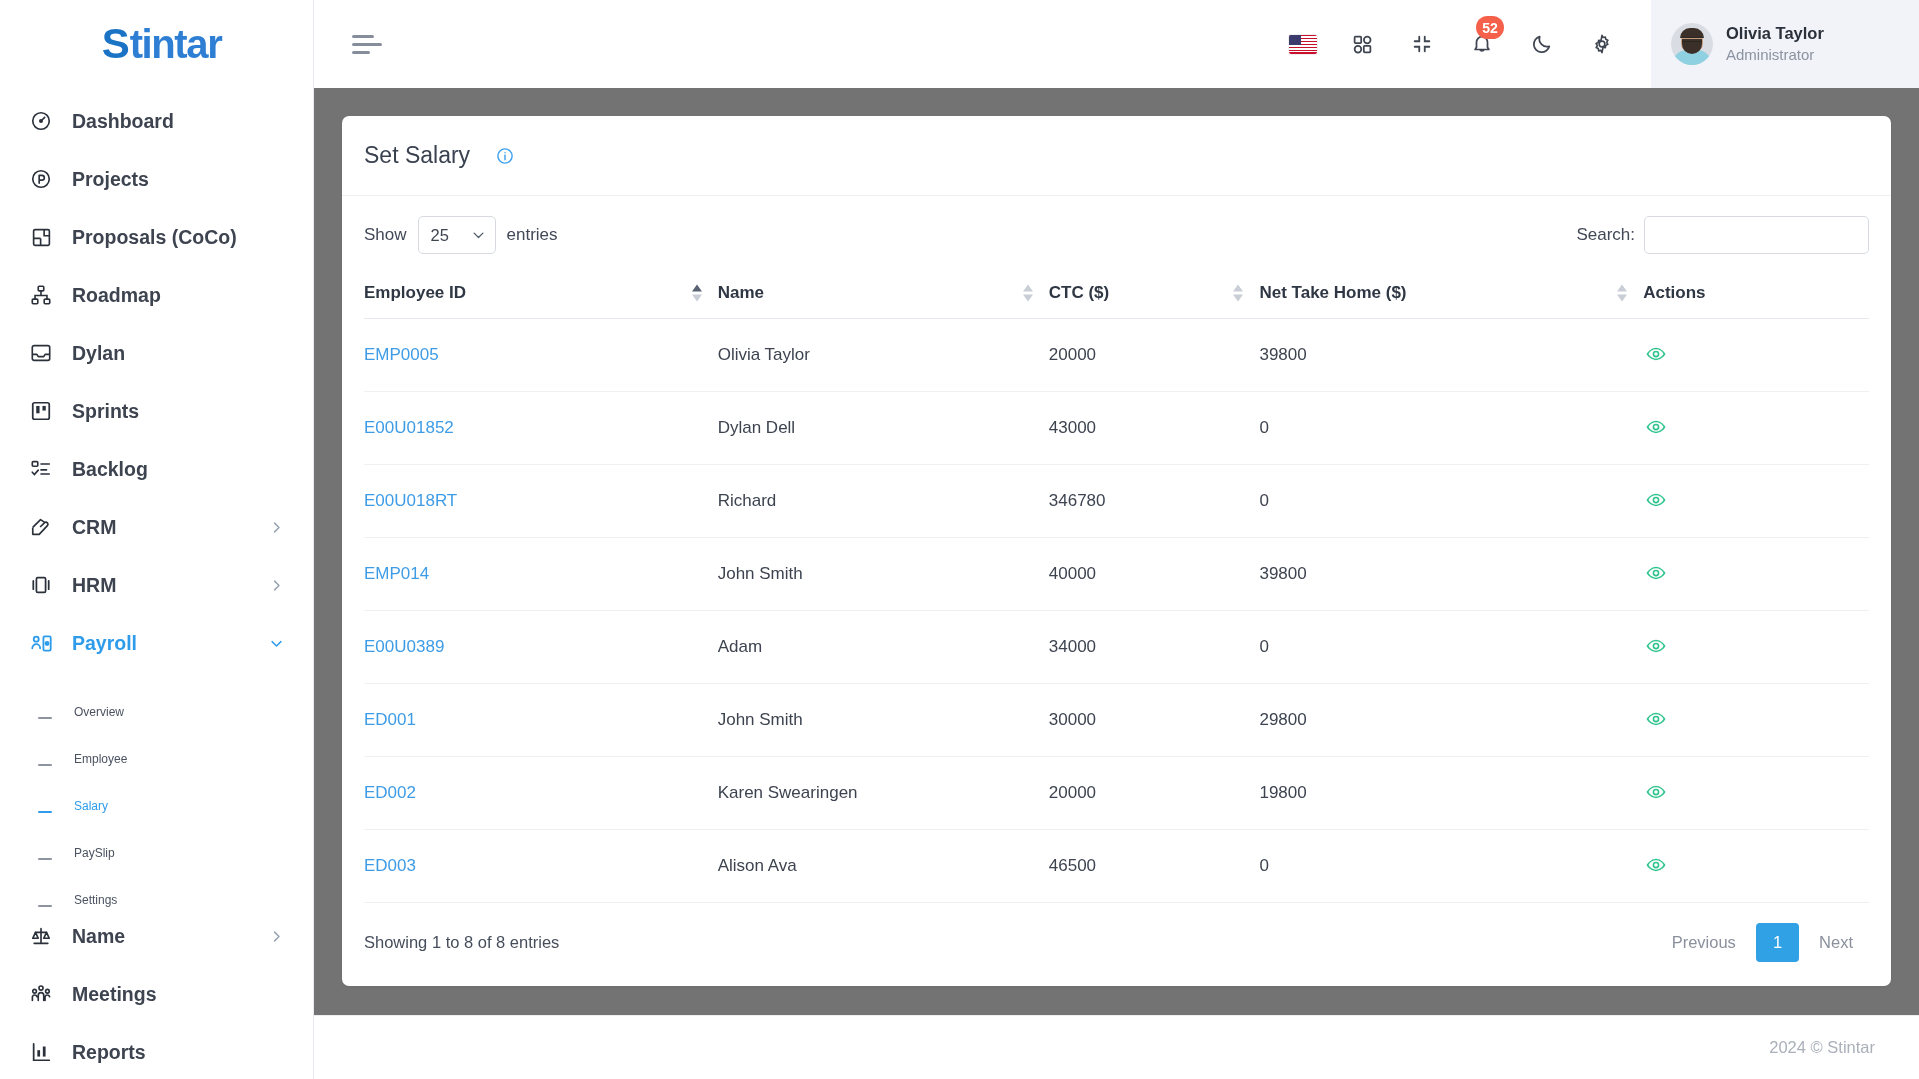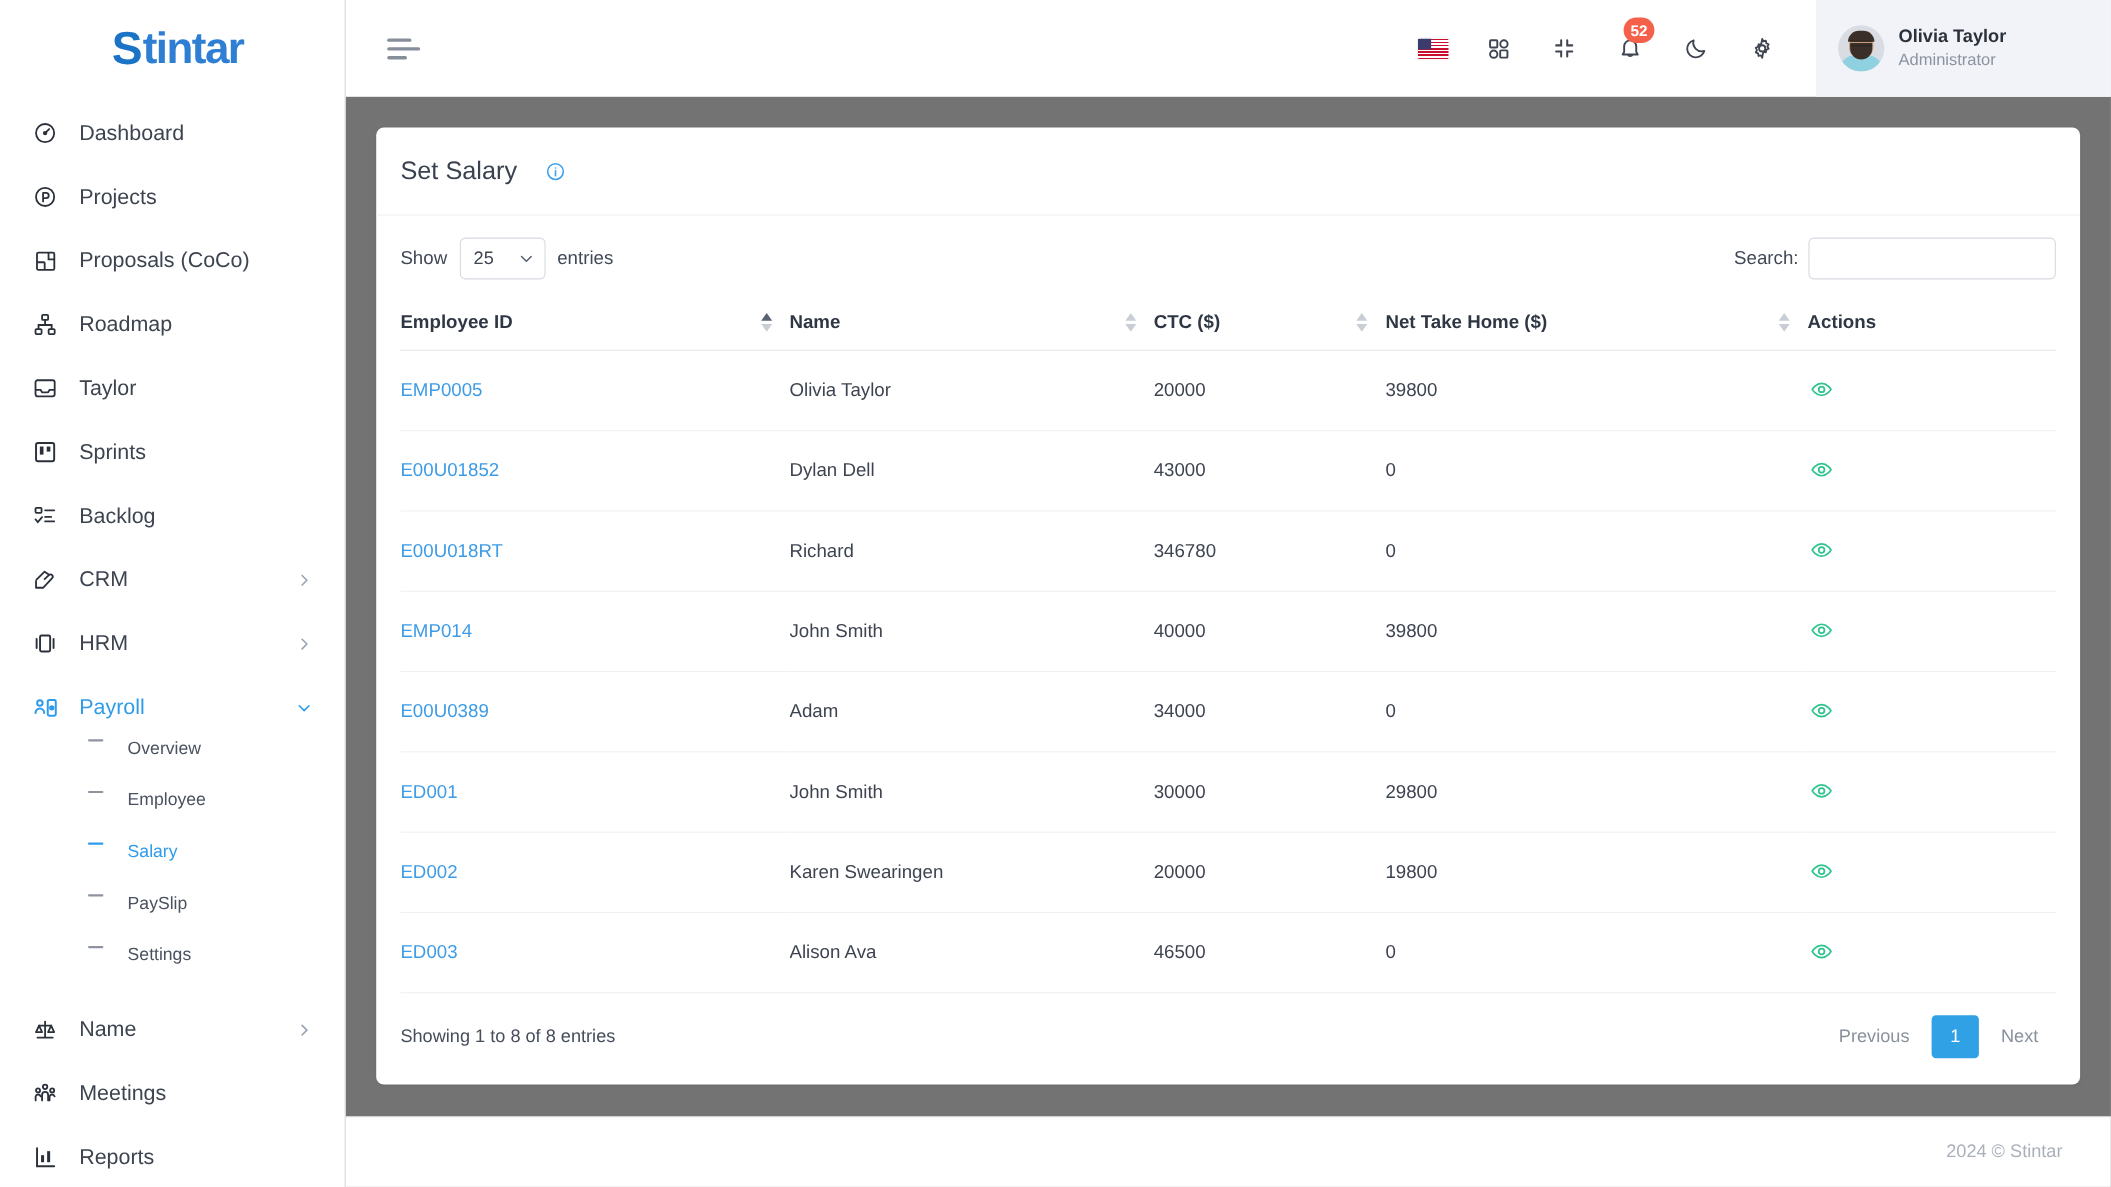--- a/index.html
+++ b/index.html
@@ -42,28 +42,28 @@
     cursor: pointer; position: relative;
   }
   .nav-item .ni-icon {
     width: 26px; height: 26px; flex: 0 0 26px;
     display: flex; align-items: center; justify-content: center;
     margin-right: 18px; color: #2b313b;
   }
   .nav-item .ni-icon svg { display: block; }
   .nav-item.active { color: #2e9cea; }
   .nav-item.active .ni-icon { color: #2e9cea; }
-  .nav-label { flex: 1 1 auto; white-space: nowrap; }
+  .nav-label { flex: 1 1 auto; white-space: nowrap; font-weight: bold; }
   .nav-caret { width: 16px; height: 16px; color: #98a2b0; display:flex; align-items:center; }
   .nav-caret svg { display:block; }
 
   .subnav-item {
-    display: flex; align-items: flex-start;
+    display: flex; align-items: flex-end;
     height: 47px; padding-left: 38px;
-    color: #4a5260; font-size: 16px; cursor: pointer; margin-left: 42px;
+    color: #4a5260; font-size: 12px; cursor: pointer;
   }
   .subnav-item .dash {
     width: 14px; flex: 0 0 14px; margin-right: 22px;
     height: 2px; background: #8d949f; border-radius: 1px;
   }
   .subnav-item.active { color: #2e9cea; }
   .subnav-item.active .dash { background: #2e9cea; }
 
   
   .main {
@@ -308,21 +308,21 @@
         <span class="nav-label">Roadmap</span>
       </div>
 
       <div class="nav-item">
         <span class="ni-icon">
           <svg width="22" height="22" viewBox="0 0 24 24" fill="none" stroke="currentColor" stroke-width="1.8" stroke-linejoin="round">
               <rect x="2.5" y="4" width="19" height="16" rx="2"></rect>
               <path d="M2.5 13.5h5l1.5 2.5h6l1.5-2.5h5"></path>
             </svg>
         </span>
-        <span class="nav-label">Taylor</span>
+        <span class="nav-label">Dylan</span>
       </div>
 
       <div class="nav-item">
         <span class="ni-icon">
           <svg width="22" height="22" viewBox="0 0 24 24" fill="none" stroke="currentColor" stroke-width="1.9">
               <rect x="3" y="3" width="18" height="18" rx="2"></rect>
               <rect x="6.8" y="6.5" width="3.6" height="8" fill="currentColor" stroke="none"></rect>
               <rect x="13.6" y="6.5" width="3.6" height="5" fill="currentColor" stroke="none"></rect>
             </svg>
         </span>

